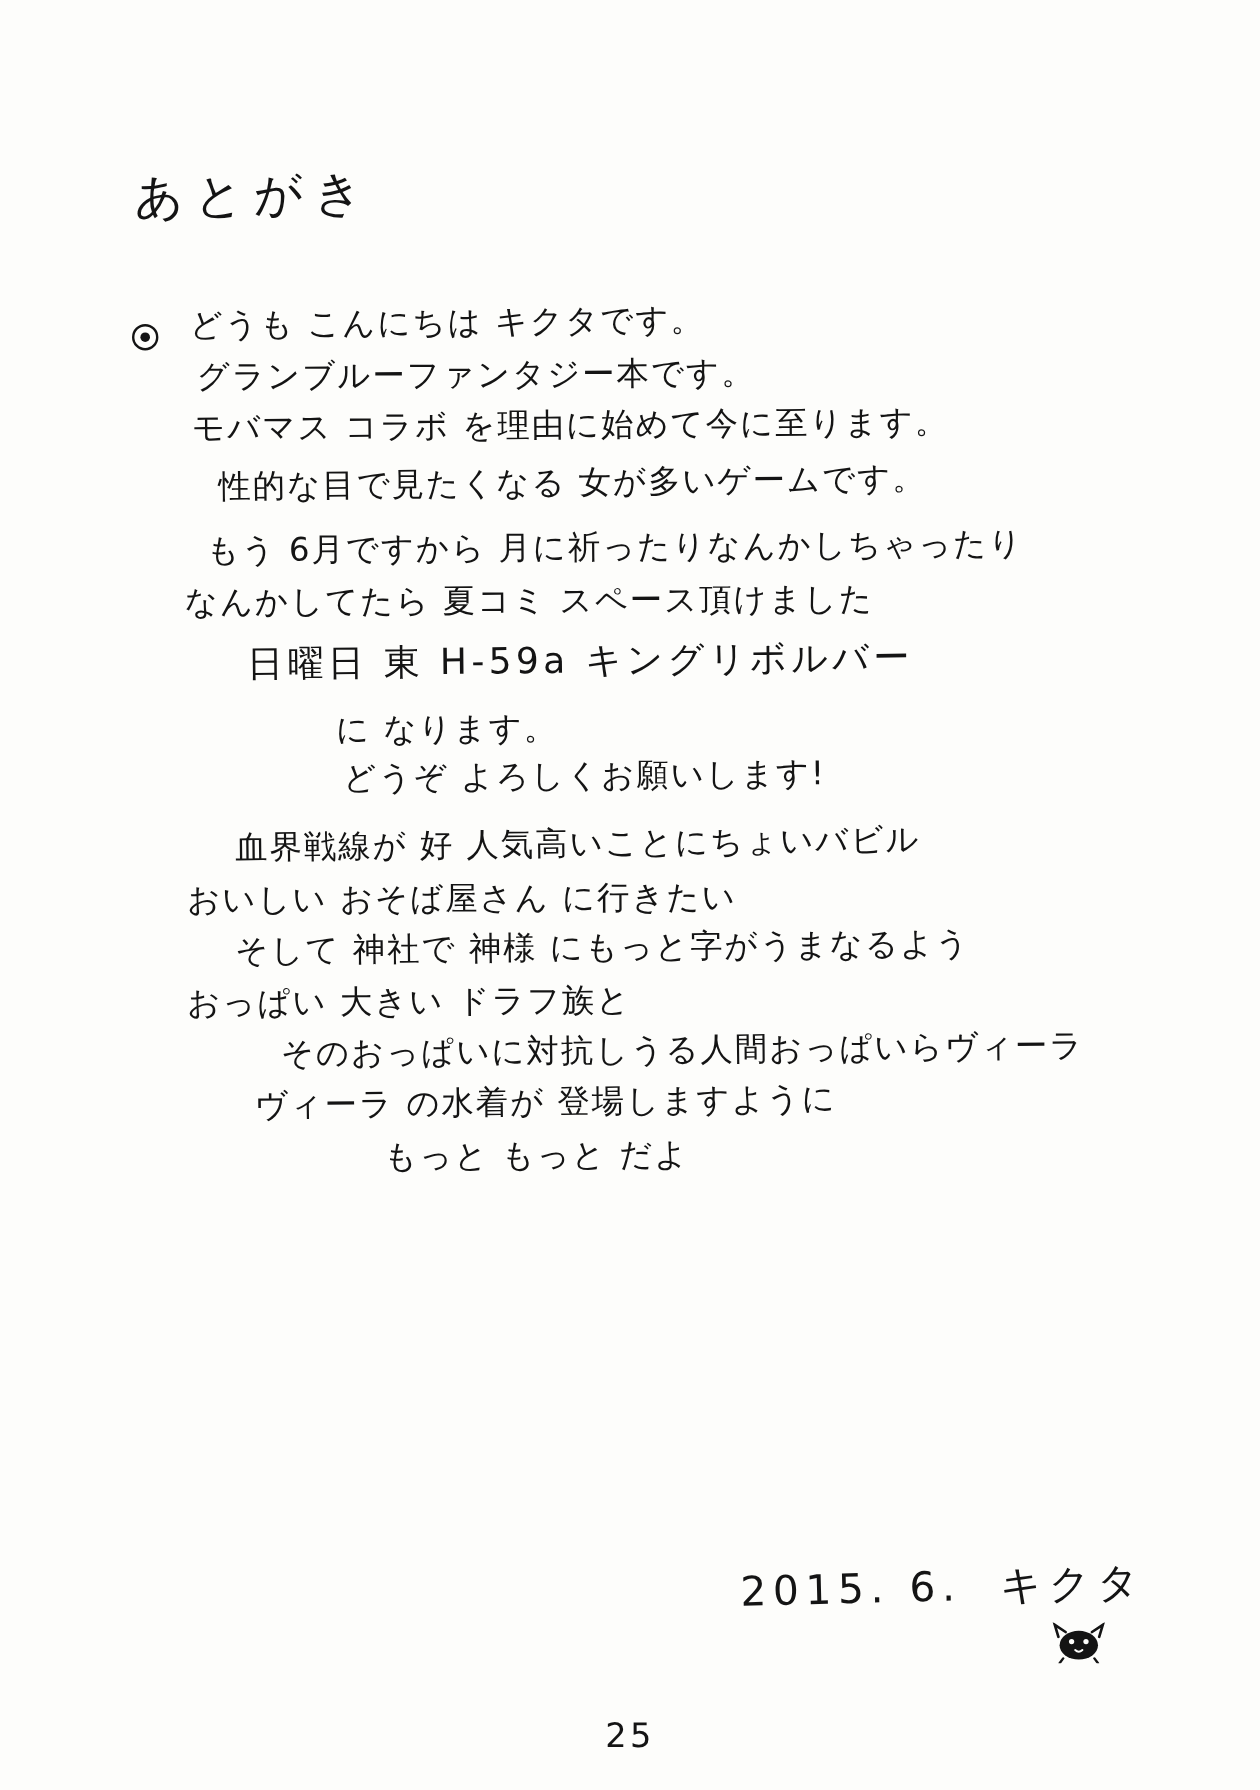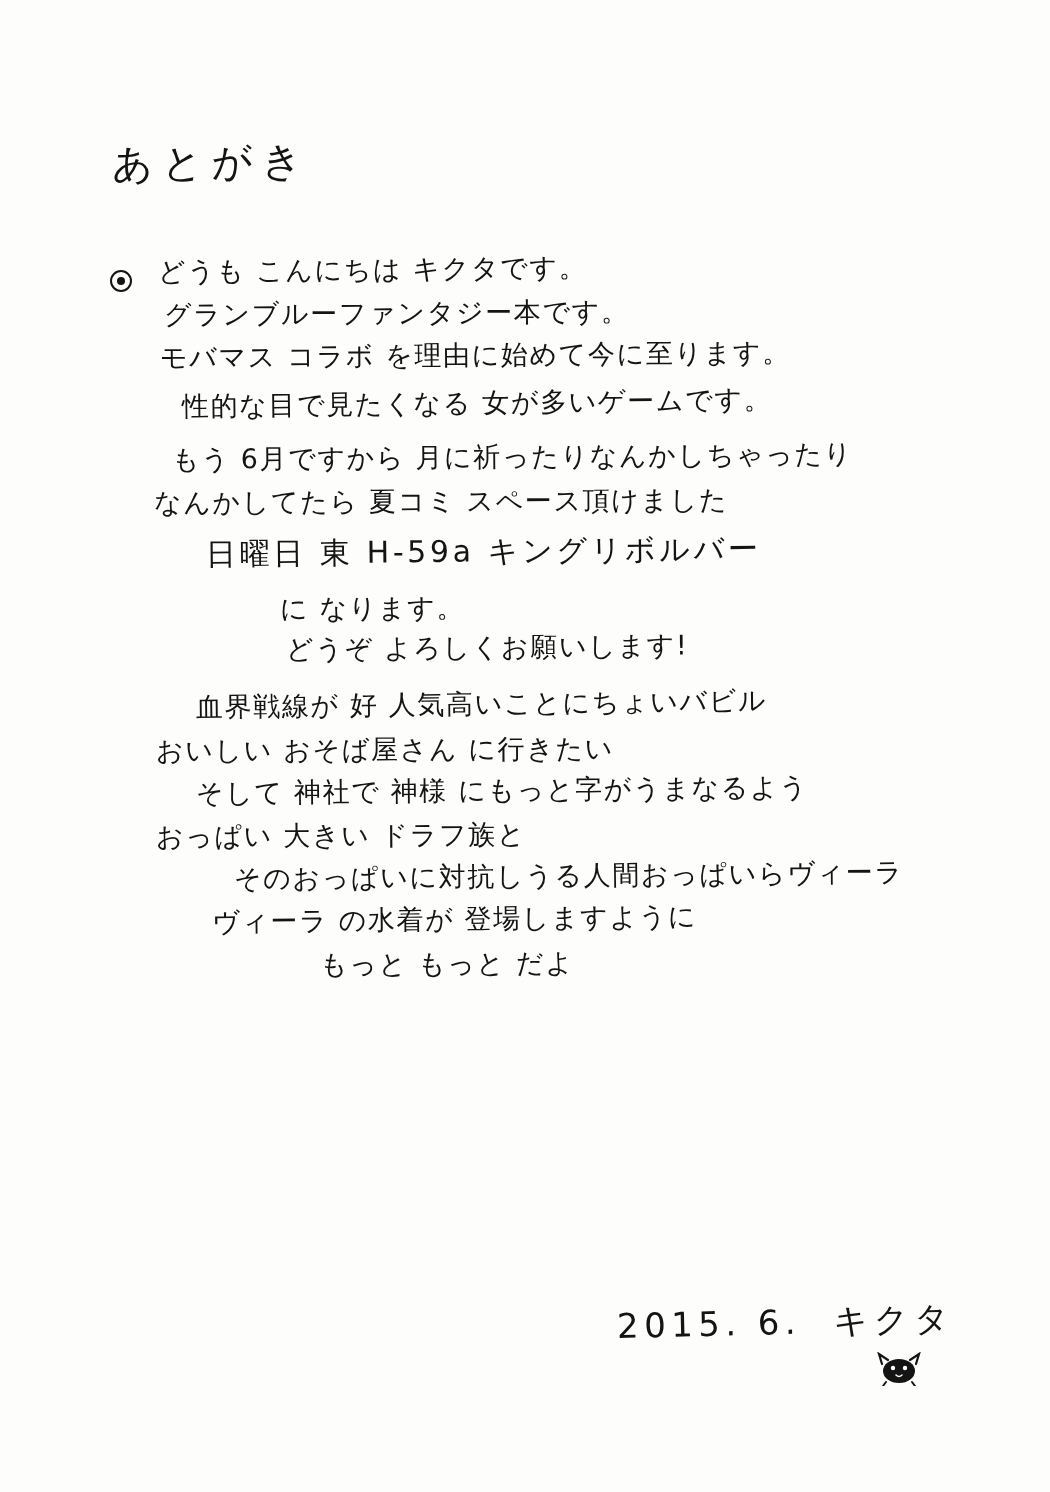--- a/index.html
+++ b/index.html
@@ -152,14 +152,15 @@
 
   <svg class="mascot" viewBox="0 0 46 34">
     <path d="M6 12 L3 2 L12 8 M40 12 L43 2 L34 8" stroke="#141414" stroke-width="2.2" fill="none" stroke-linecap="round"></path>
     <ellipse cx="23" cy="19" rx="16" ry="12" fill="#141414"></ellipse>
     <circle cx="17" cy="16" r="2.2" fill="#fdfdfb"></circle>
     <circle cx="29" cy="16" r="2.2" fill="#fdfdfb"></circle>
     <path d="M20 23 q3 3 6 0" stroke="#fdfdfb" stroke-width="1.6" fill="none" stroke-linecap="round"></path>
     <path d="M10 30 l-3 4 M36 30 l3 4" stroke="#141414" stroke-width="2" fill="none" stroke-linecap="round"></path>
   </svg>
 
+  <div class="hand page-number">25</div>
 
 </div>
 
 </body></html>

